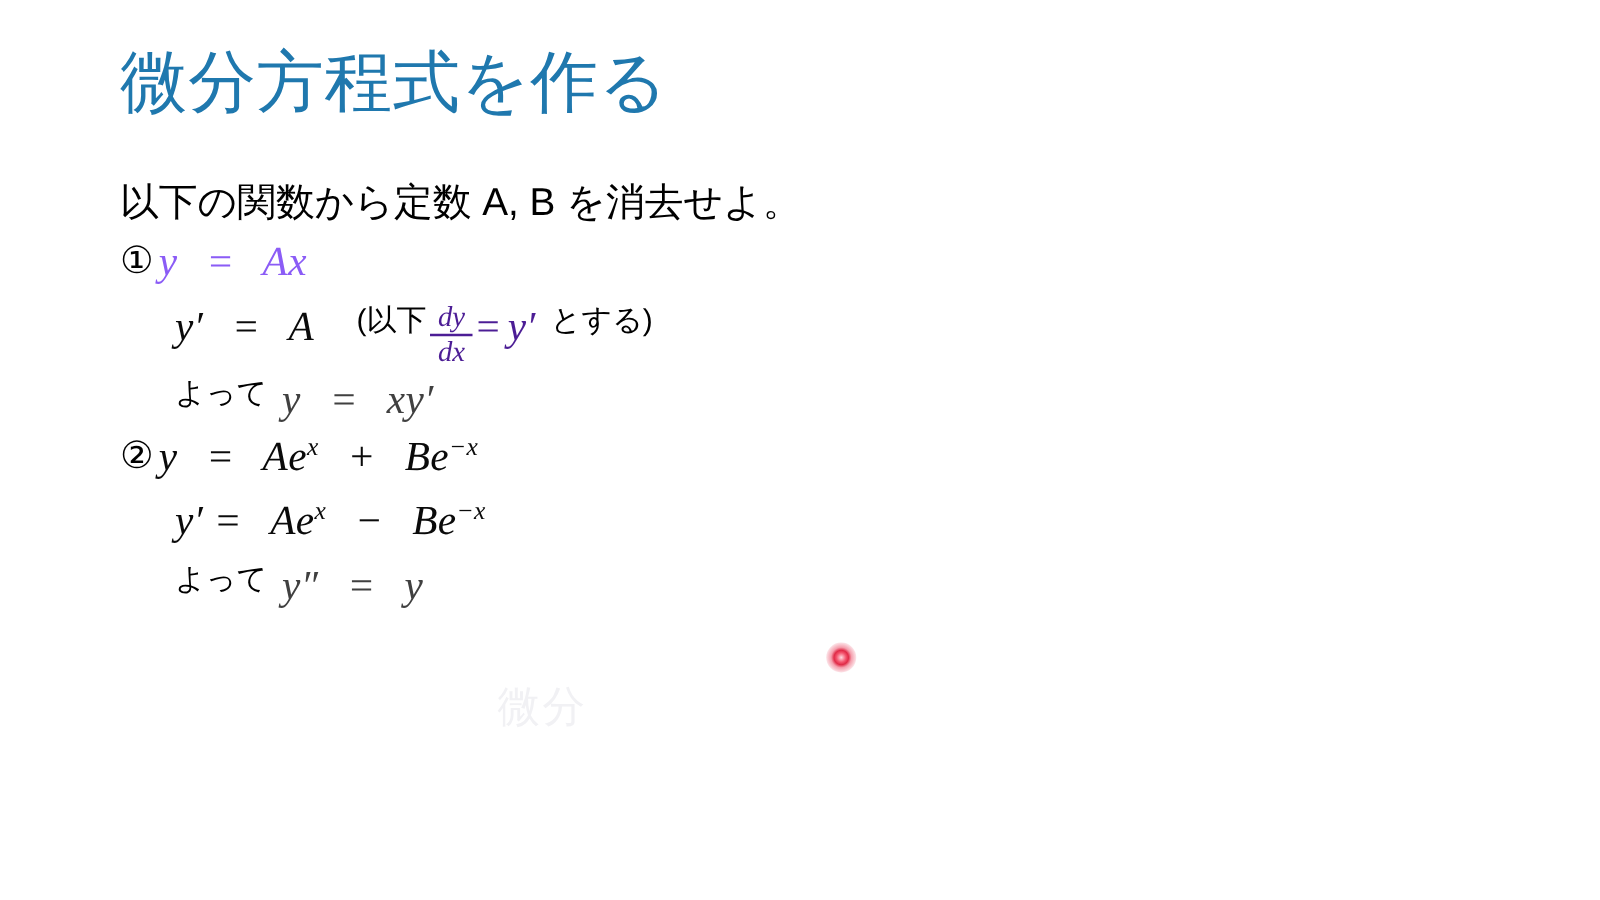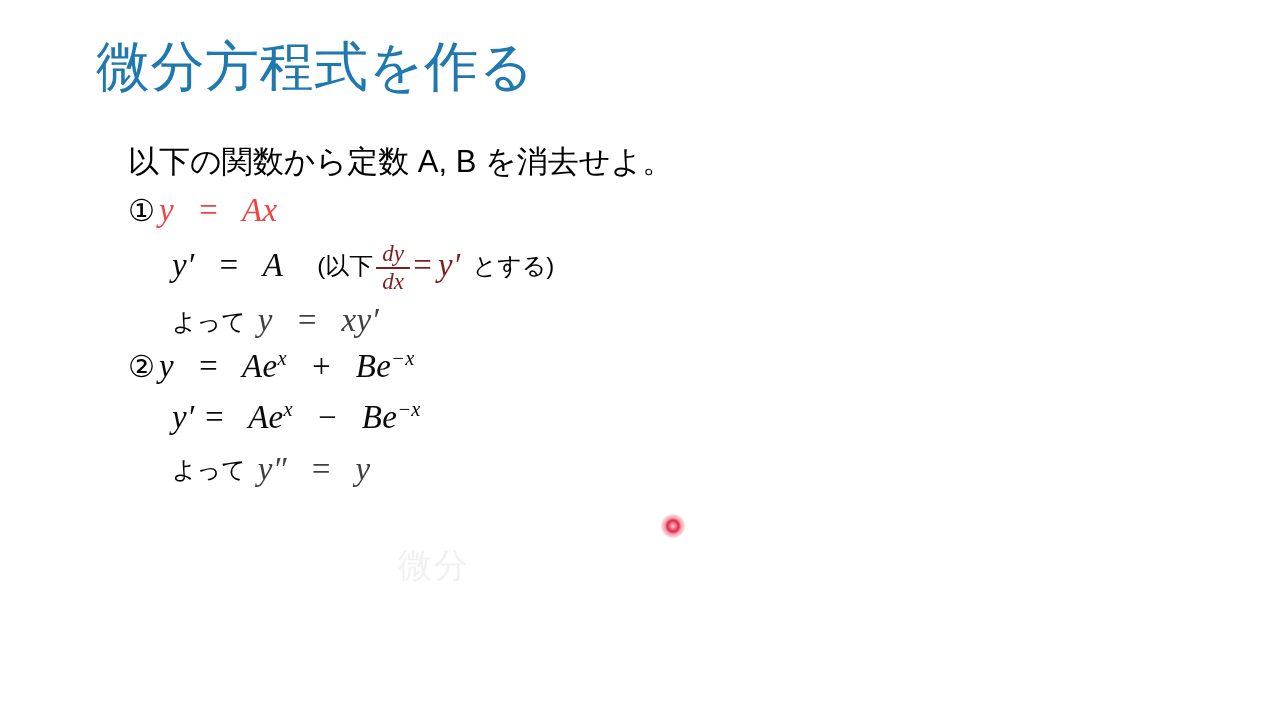--- a/index.html
+++ b/index.html
@@ -40,24 +40,23 @@
   
   .body-block {
     position: absolute;
     left: 96px;
     top: 140px;
     width: 1100px;
   }
 
   .line {
     display: flex;
-    align-items: center;
+    align-items: flex-start;
     white-space: nowrap;
     color: #000000;
-    margin-left: 32px;
   }
 
   
   .line.prose {
     font-family: "Liberation Sans", "DejaVu Sans", sans-serif;
     font-size: 31px;
     line-height: 1.42;
     margin-bottom: 4px;
   }
 
@@ -87,22 +86,22 @@
 
   
   .math {
     font-family: "Liberation Serif", "DejaVu Serif", serif;
     font-style: italic;
     font-size: 33px;
     letter-spacing: 0.3px;
   }
   .math.op { font-style: normal; }
 
-  .math-blue  { color: #ef4444; }
-  .math-green { color: #7f1d1d; }
+  .math-blue  { color: #8b5cf6; }
+  .math-green { color: #4c1d95; }
   .math-red   { color: #404040; }
   .math-black { color: #0A0A0A; }
 
   .jp {
     font-family: "Liberation Sans", "DejaVu Sans", sans-serif;
     font-style: normal;
     font-size: 24px;
     color: #000000;
   }
 

